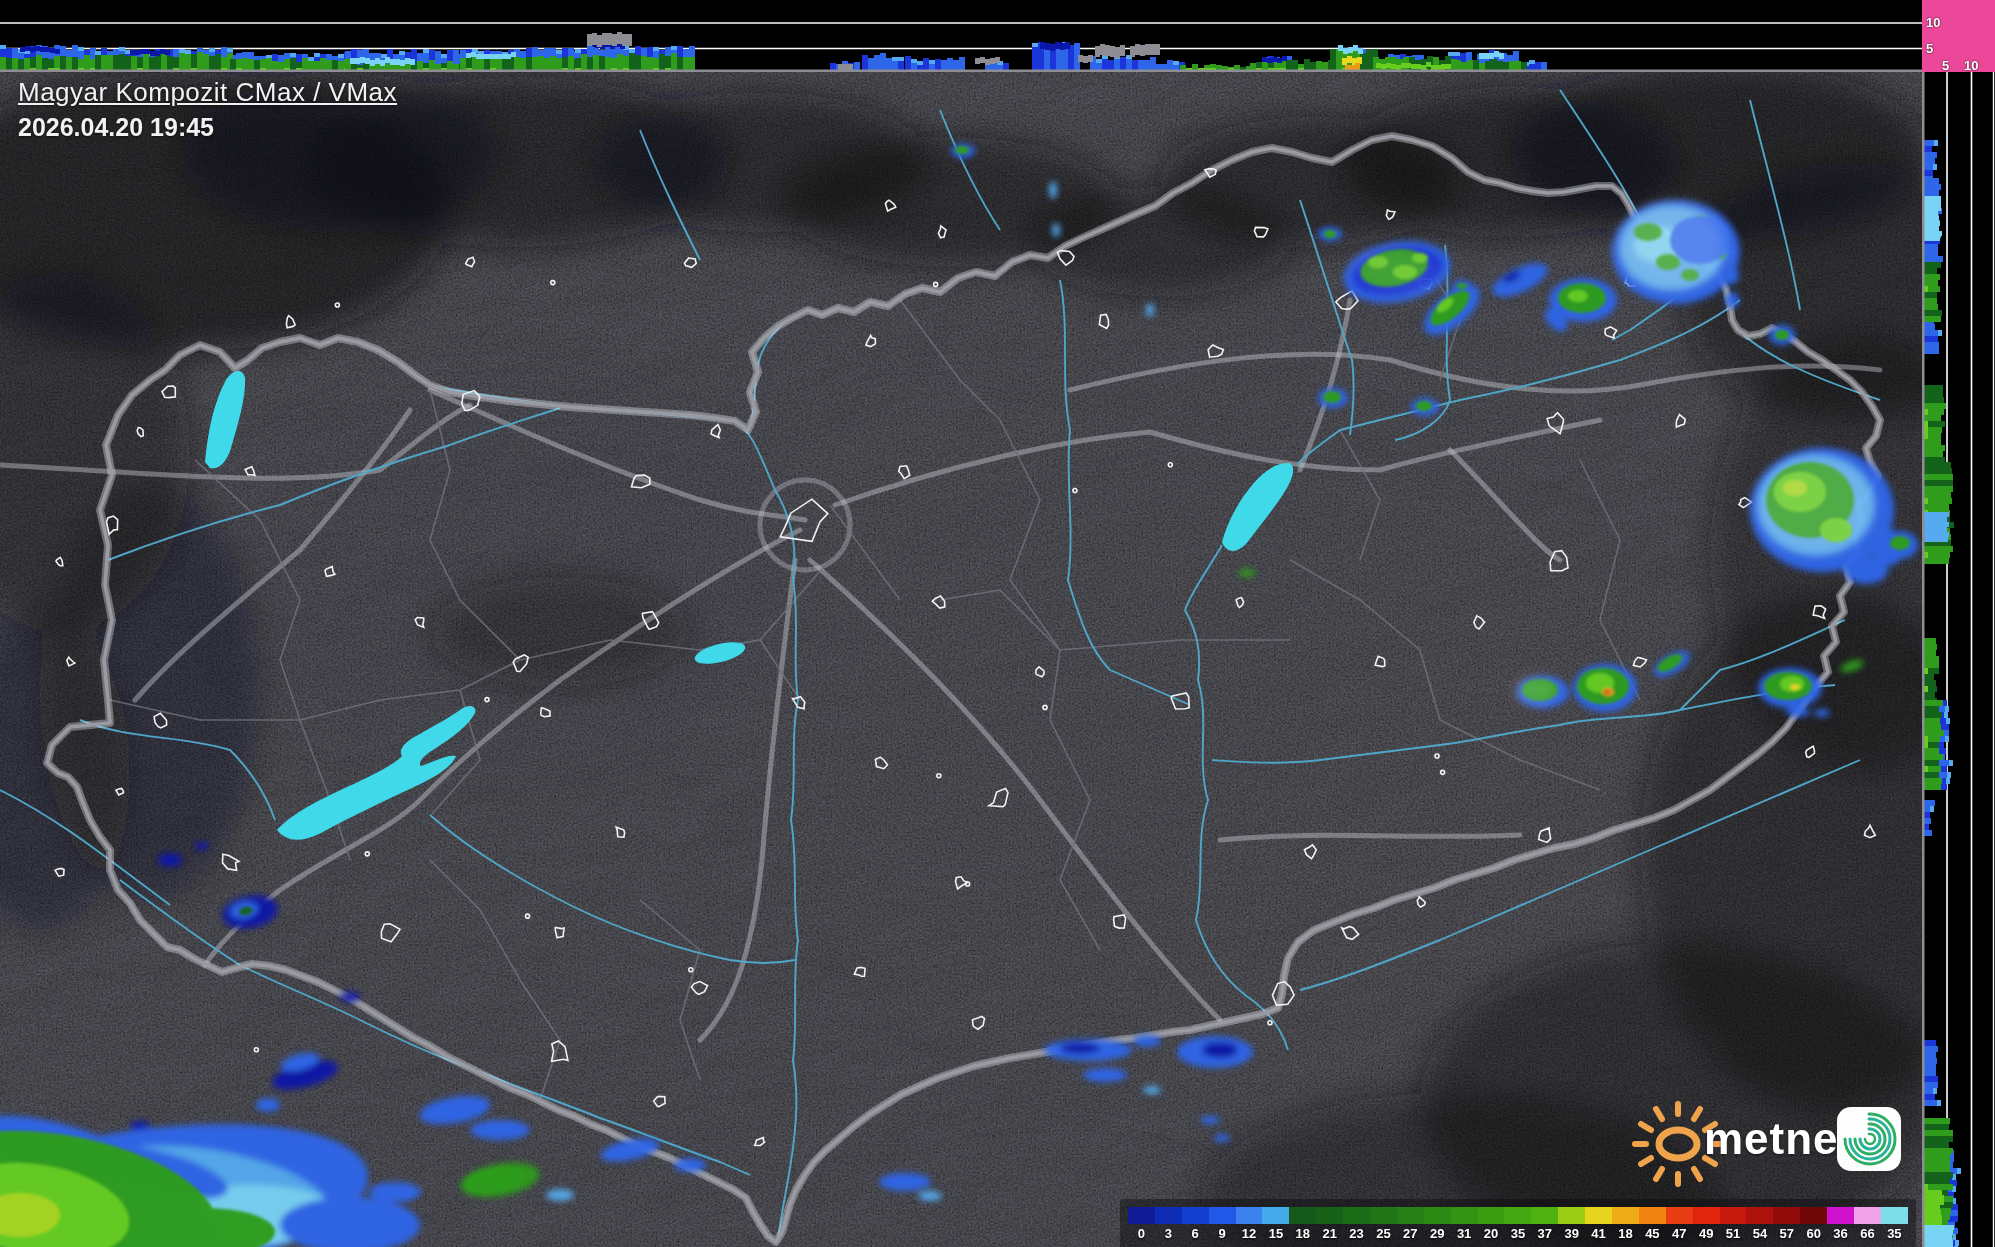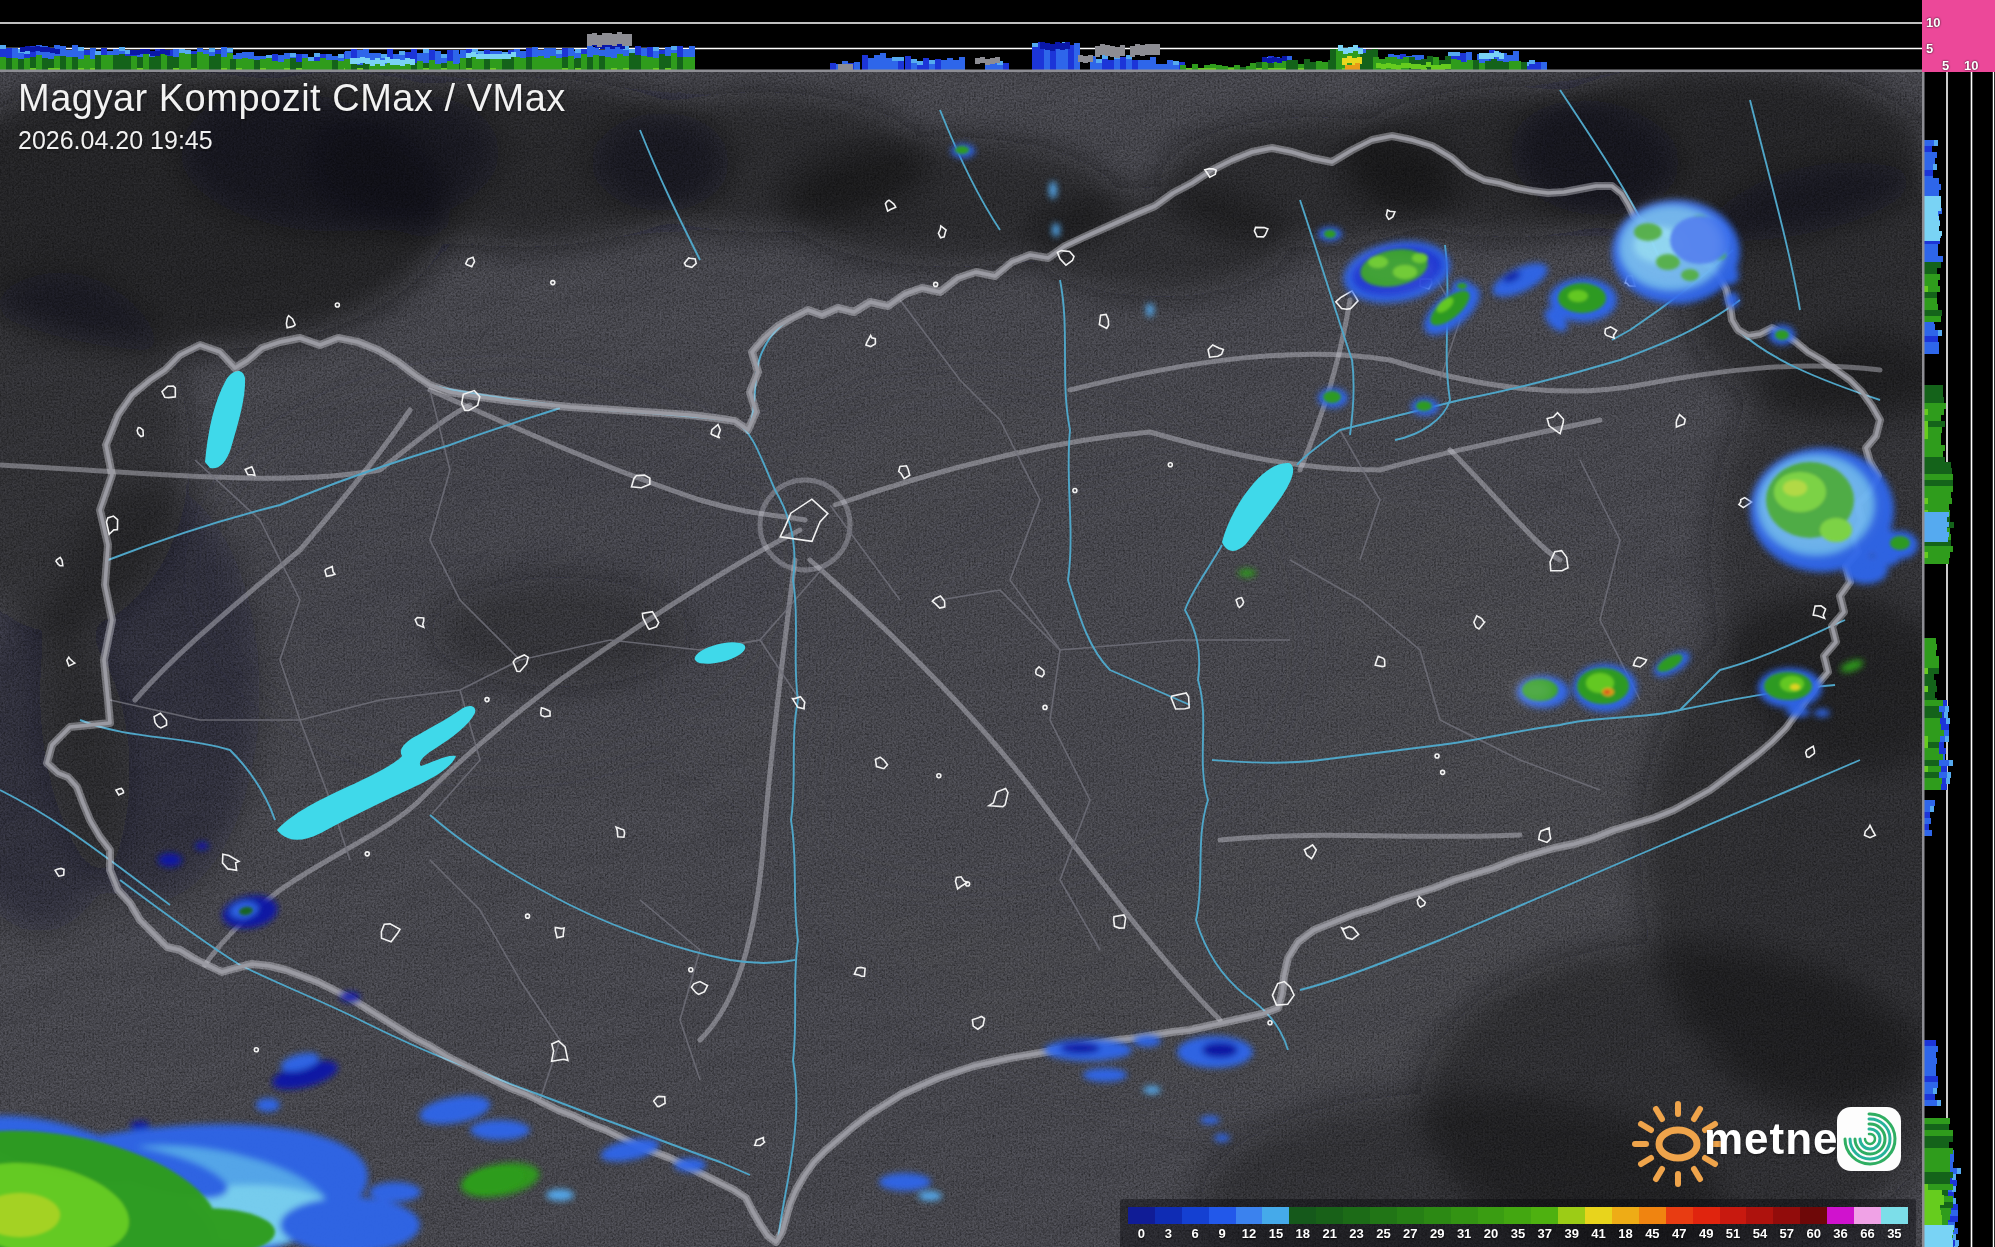--- a/index.html
+++ b/index.html
@@ -1,22 +1,22 @@
 <!DOCTYPE html>
 <html><head>
 <meta charset="utf-8">
 <style>
   html,body{margin:0;padding:0;background:#000;}
   #stage{position:relative;width:1995px;height:1247px;overflow:hidden;background:#ec4899;
          font-family:"Liberation Sans",sans-serif;}
   .abs{position:absolute;}
   #titleblock{left:18px;top:78px;color:#f2f2f2;z-index:30;pointer-events:none;}
-  #main-title{font-size:38px;font-weight:500;letter-spacing:.5px;line-height:1.1;
-    text-shadow:0 1px 3px rgba(0,0,0,.6);}
-  #datetime{font-size:25px;font-weight:400;margin-top:6px;text-shadow:0 1px 3px rgba(0,0,0,.6);}
+  #main-title{font-size:26px;font-weight:500;letter-spacing:.5px;line-height:1.1;
+    text-shadow:0 1px 3px rgba(0,0,0,.6);text-decoration:underline;}
+  #datetime{font-size:25px;font-weight:700;margin-top:6px;text-shadow:0 1px 3px rgba(0,0,0,.6);}
   
   .tick{position:absolute;color:#fff;font-size:13px;font-weight:bold;z-index:25;
         text-shadow:0 0 2px #000;}
   
   #legend{left:1120px;top:1199px;width:796px;height:48px;z-index:40;
           background:rgba(8,8,12,.42);border-radius:3px;}
   #legend-bar{position:absolute;left:8px;top:8px;height:17px;display:flex;}
   .lseg{height:17px;}
   #legend-labels{position:absolute;left:8px;top:27px;height:18px;display:flex;
       color:#fff;font-size:13px;font-weight:bold;text-shadow:0 1px 2px #000;}

